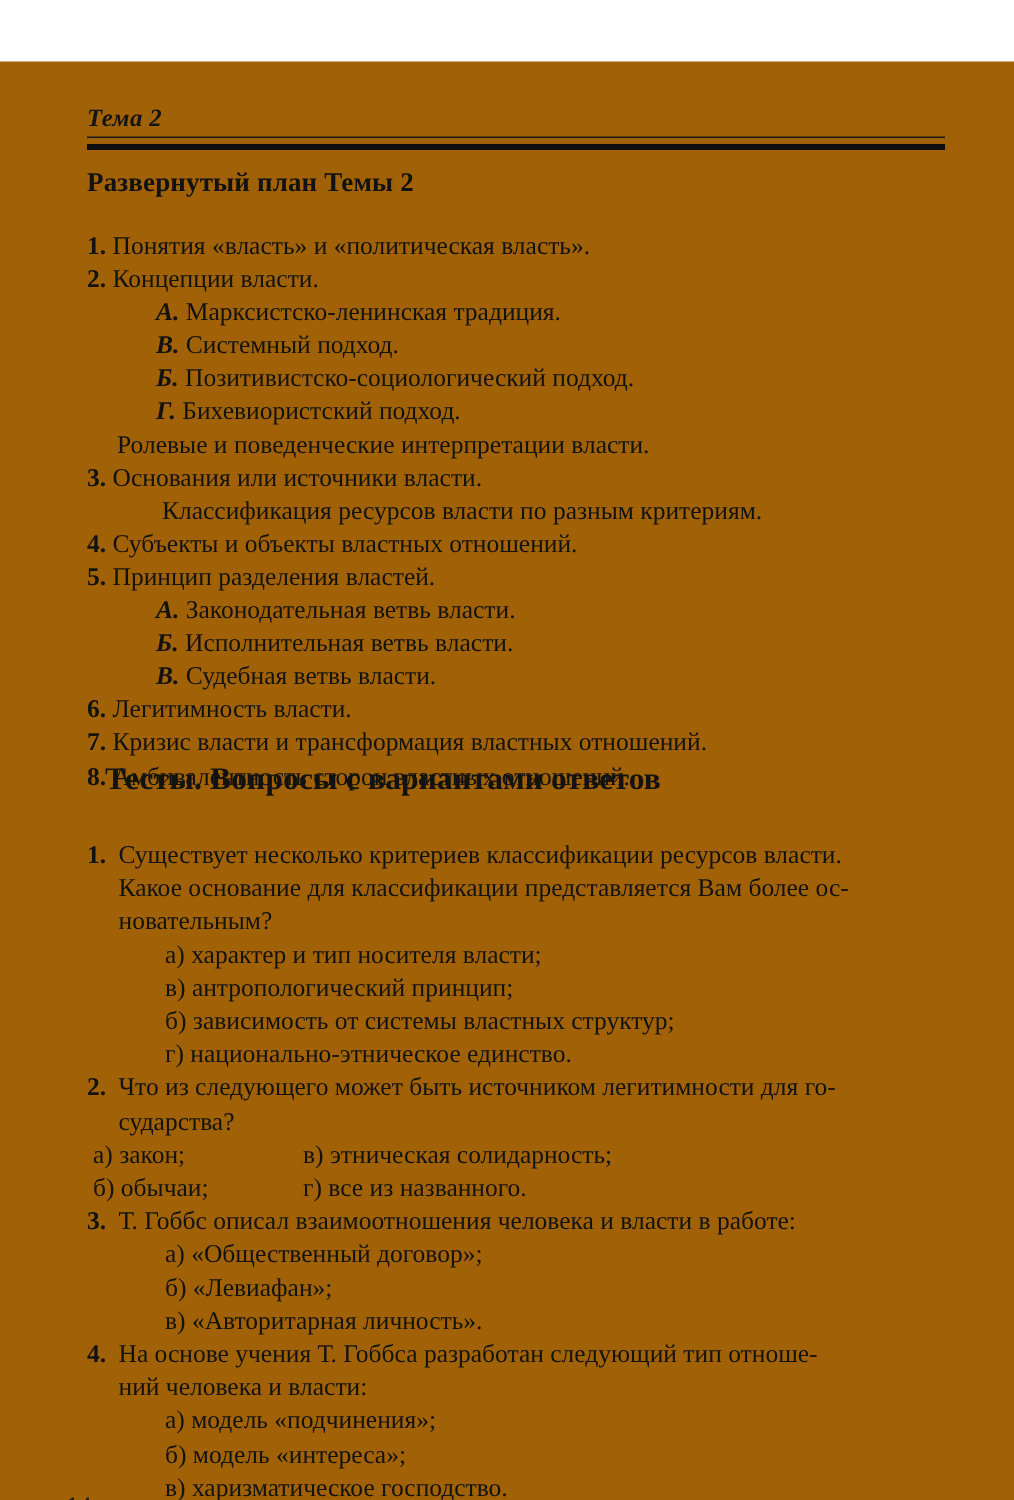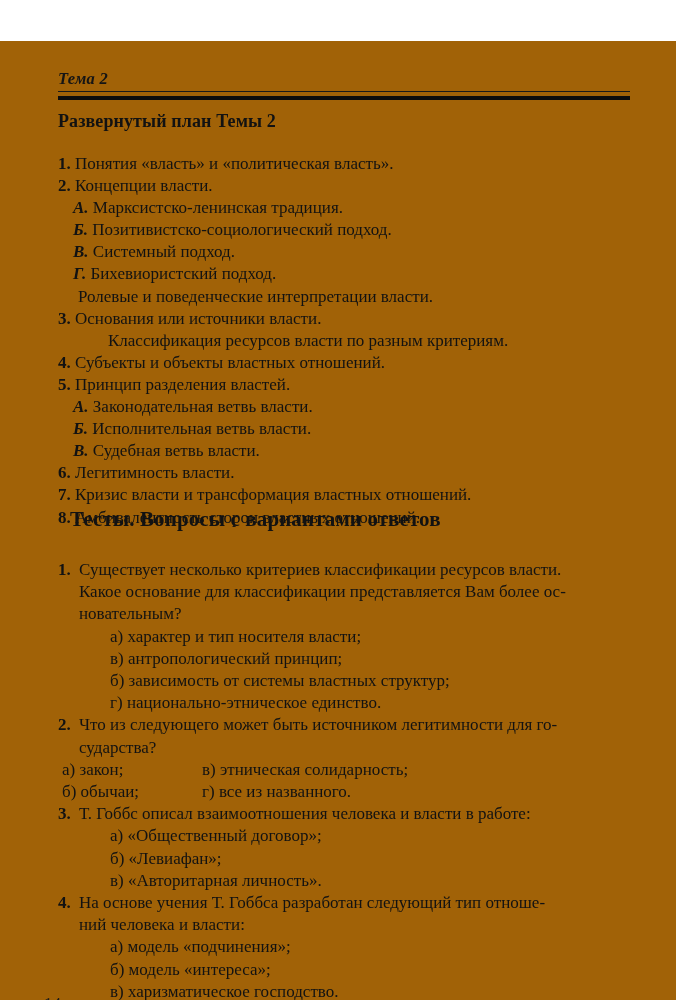--- a/index.html
+++ b/index.html
@@ -78,21 +78,21 @@
     top: 112px;
     width: 580px;
   }
   .plan .row {
     font-size: 17px;
     line-height: 22.1px;
     white-space: nowrap;
   }
   .plan .lvl1 { padding-left: 58px; }
   .plan .lvl1 .num { font-weight: bold; }
-  .plan .lvl2 { padding-left: 73px; }
+  .plan .lvl2 { padding-left: 104px; }
   .plan .lvl2 .ltr {
     font-weight: bold;
     font-style: italic;
   }
   .plan .cont { padding-left: 78px; }
   .plan .cont-deep { padding-left: 108px; }
 
   
   .tests {
     position: absolute;
@@ -156,22 +156,22 @@
   </div>
   <div class="rule-thin"></div>
   <div class="rule-thick"></div>
 
   <div class="h-plan">Развернутый план Темы 2</div>
 
   <div class="plan" id="plan-outline">
       <div class="row lvl1"><span class="num">1.</span> <span>Понятия «власть» и «политическая власть».</span></div>
       <div class="row lvl1"><span class="num">2.</span> <span>Концепции власти.</span></div>
       <div class="row lvl2"><span class="ltr">А.</span> <span>Марксистско-ленинская традиция.</span></div>
+      <div class="row lvl2"><span class="ltr">В.</span> <span>Системный подход.</span></div>
       <div class="row lvl2"><span class="ltr">Б.</span> <span>Позитивистско-социологический подход.</span></div>
-      <div class="row lvl2"><span class="ltr">В.</span> <span>Системный подход.</span></div>
       <div class="row lvl2"><span class="ltr">Г.</span> <span>Бихевиористский подход.</span></div>
       <div class="row cont"><span>Ролевые и поведенческие интерпретации власти.</span></div>
       <div class="row lvl1"><span class="num">3.</span> <span>Основания или источники власти.</span></div>
       <div class="row cont-deep"><span>Классификация ресурсов власти по разным критериям.</span></div>
       <div class="row lvl1"><span class="num">4.</span> <span>Субъекты и объекты властных отношений.</span></div>
       <div class="row lvl1"><span class="num">5.</span> <span>Принцип разделения властей.</span></div>
       <div class="row lvl2"><span class="ltr">А.</span> <span>Законодательная ветвь власти.</span></div>
       <div class="row lvl2"><span class="ltr">Б.</span> <span>Исполнительная ветвь власти.</span></div>
       <div class="row lvl2"><span class="ltr">В.</span> <span>Судебная ветвь власти.</span></div>
       <div class="row lvl1"><span class="num">6.</span> <span>Легитимность власти.</span></div>

